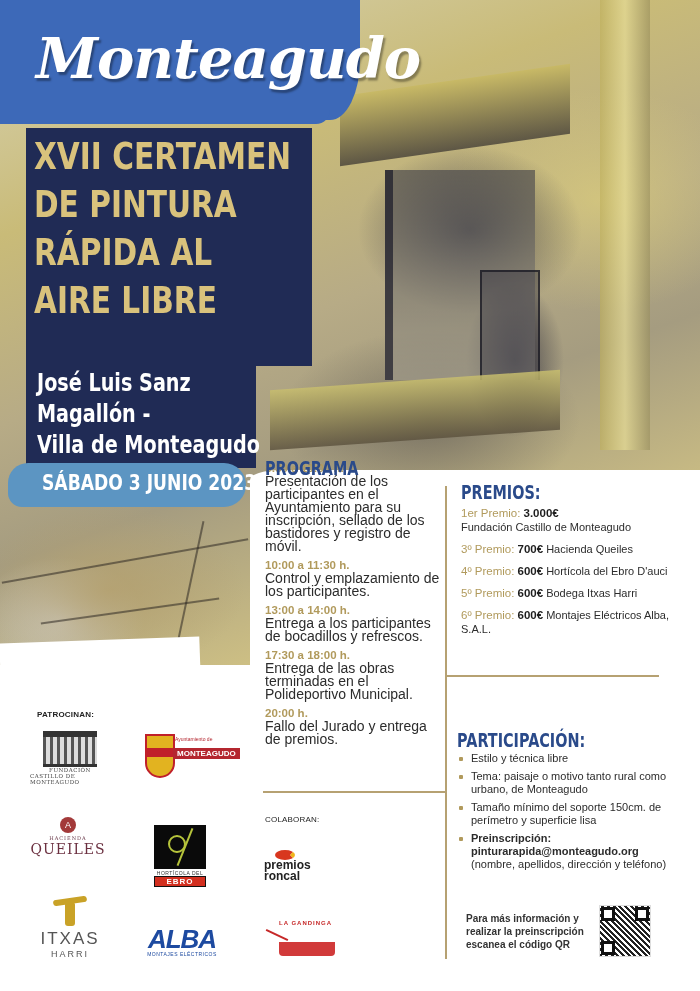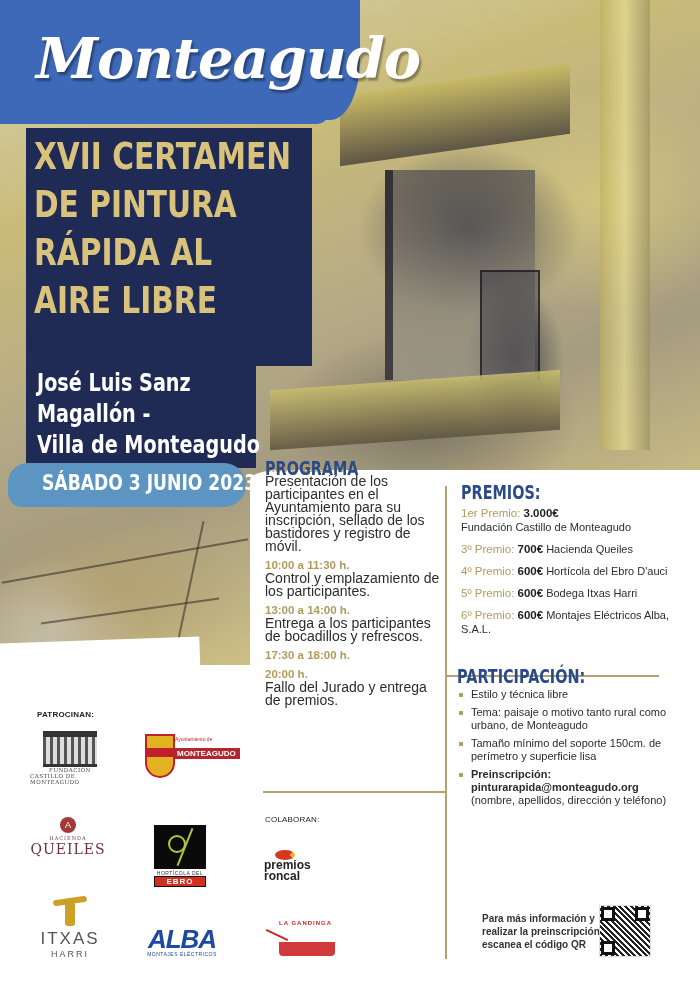--- a/index.html
+++ b/index.html
@@ -112,34 +112,34 @@
     .vdivider { position: absolute; left: 445px; top: 486px; width: 2px; height: 473px; background: #b6a172; }
     .hdivider-left { position: absolute; left: 263px; top: 791px; width: 183px; height: 2px; background: #b6a172; }
     .hdivider-right { position: absolute; left: 447px; top: 675px; width: 212px; height: 2px; background: #b6a172; }
 
     .prizes { position: absolute; left: 461px; top: 480px; width: 220px; }
     .prize-row { margin-top: 8px; font-size: 11px; color: #2c2c2c; line-height: 14px; }
     .prize-row .rank { color: #b19a5c; font-size: 11.5px; }
     .prize-row .amount { font-weight: bold; color: #1e1e1e; font-size: 11.5px; }
     .prize-list { margin-top: 26px; }
 
-    .participation { position: absolute; left: 457px; top: 664px; width: 210px; }
+    .participation { position: absolute; left: 457px; top: 728px; width: 210px; }
     .participation ul { list-style: none; margin-top: 24px; }
     .participation li {
       position: relative; padding-left: 14px; font-size: 11px; line-height: 13px; color: #2c2c2c; margin-bottom: 5px;
     }
     .participation li::before {
       content: ""; position: absolute; left: 2px; top: 5px; width: 4px; height: 4px; background: #b19a5c; border-radius: 1px;
     }
     .participation .email { font-weight: bold; margin-top: 28px; }
     .participation .strong { font-weight: bold; }
 
     .qr-note {
       position: absolute; left: 466px; top: 912px; width: 120px;
-      font-size: 10px; line-height: 13px; color: #333333; font-weight: bold; margin-left: 16px;
+      font-size: 10px; line-height: 13px; color: #333333; font-weight: bold;
     }
     .qr-code {
       position: absolute; left: 600px; top: 906px; width: 50px; height: 50px;
       background:
         linear-gradient(#fff,#fff) 4px 4px/8px 8px no-repeat,
         linear-gradient(#111,#111) 1px 1px/14px 14px no-repeat,
         linear-gradient(#fff,#fff) 38px 4px/8px 8px no-repeat,
         linear-gradient(#111,#111) 35px 1px/14px 14px no-repeat,
         linear-gradient(#fff,#fff) 4px 38px/8px 8px no-repeat,
         linear-gradient(#111,#111) 1px 35px/14px 14px no-repeat,
@@ -240,20 +240,21 @@
 
 <div class="program">
   <div class="col-heading" style="position:absolute;left:0;top:0;">PROGRAMA</div>
   <div class="time">8:30 a 10:00 h.</div>
   <div class="desc">Presentación de los participantes en el Ayuntamiento para su inscripción, sellado de los bastidores y registro de móvil.</div>
   <div class="time">10:00 a 11:30 h.</div>
   <div class="desc">Control y emplazamiento de los participantes.</div>
   <div class="time">13:00 a 14:00 h.</div>
   <div class="desc">Entrega a los participantes de bocadillos y refrescos.</div>
   <div class="time">17:30 a 18:00 h.</div>
+  <div class="desc">Entrega de las obras terminadas en el Polideportivo Municipal.</div>
   <div class="time">20:00 h.</div>
   <div class="desc">Fallo del Jurado y entrega de premios.</div>
 </div>
 
 <div class="prizes">
   <div class="col-heading" style="position:absolute;left:0;top:0;">PREMIOS:</div>
   <div class="prize-list">
     <div class="prize-row">
       <span class="rank">1er Premio:</span>
       <span class="amount">3.000€</span><br>

